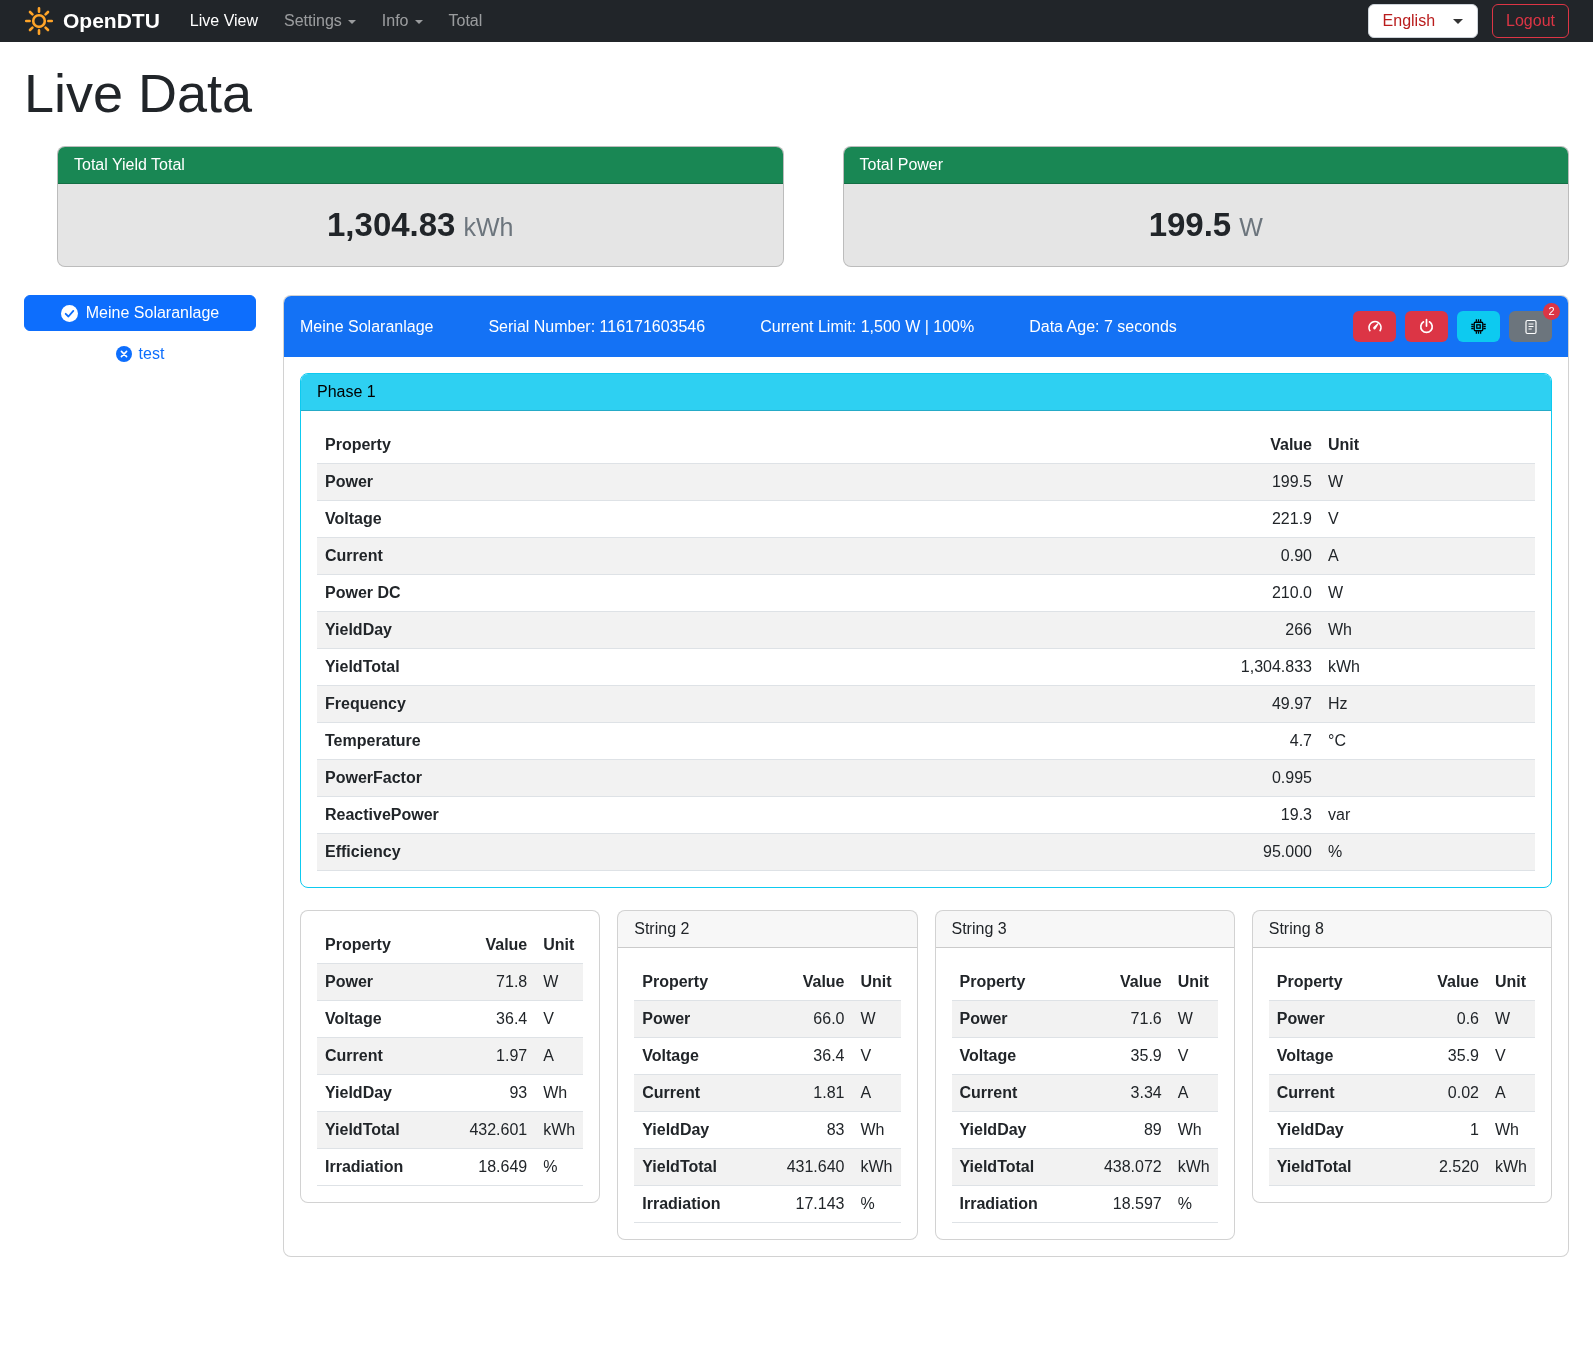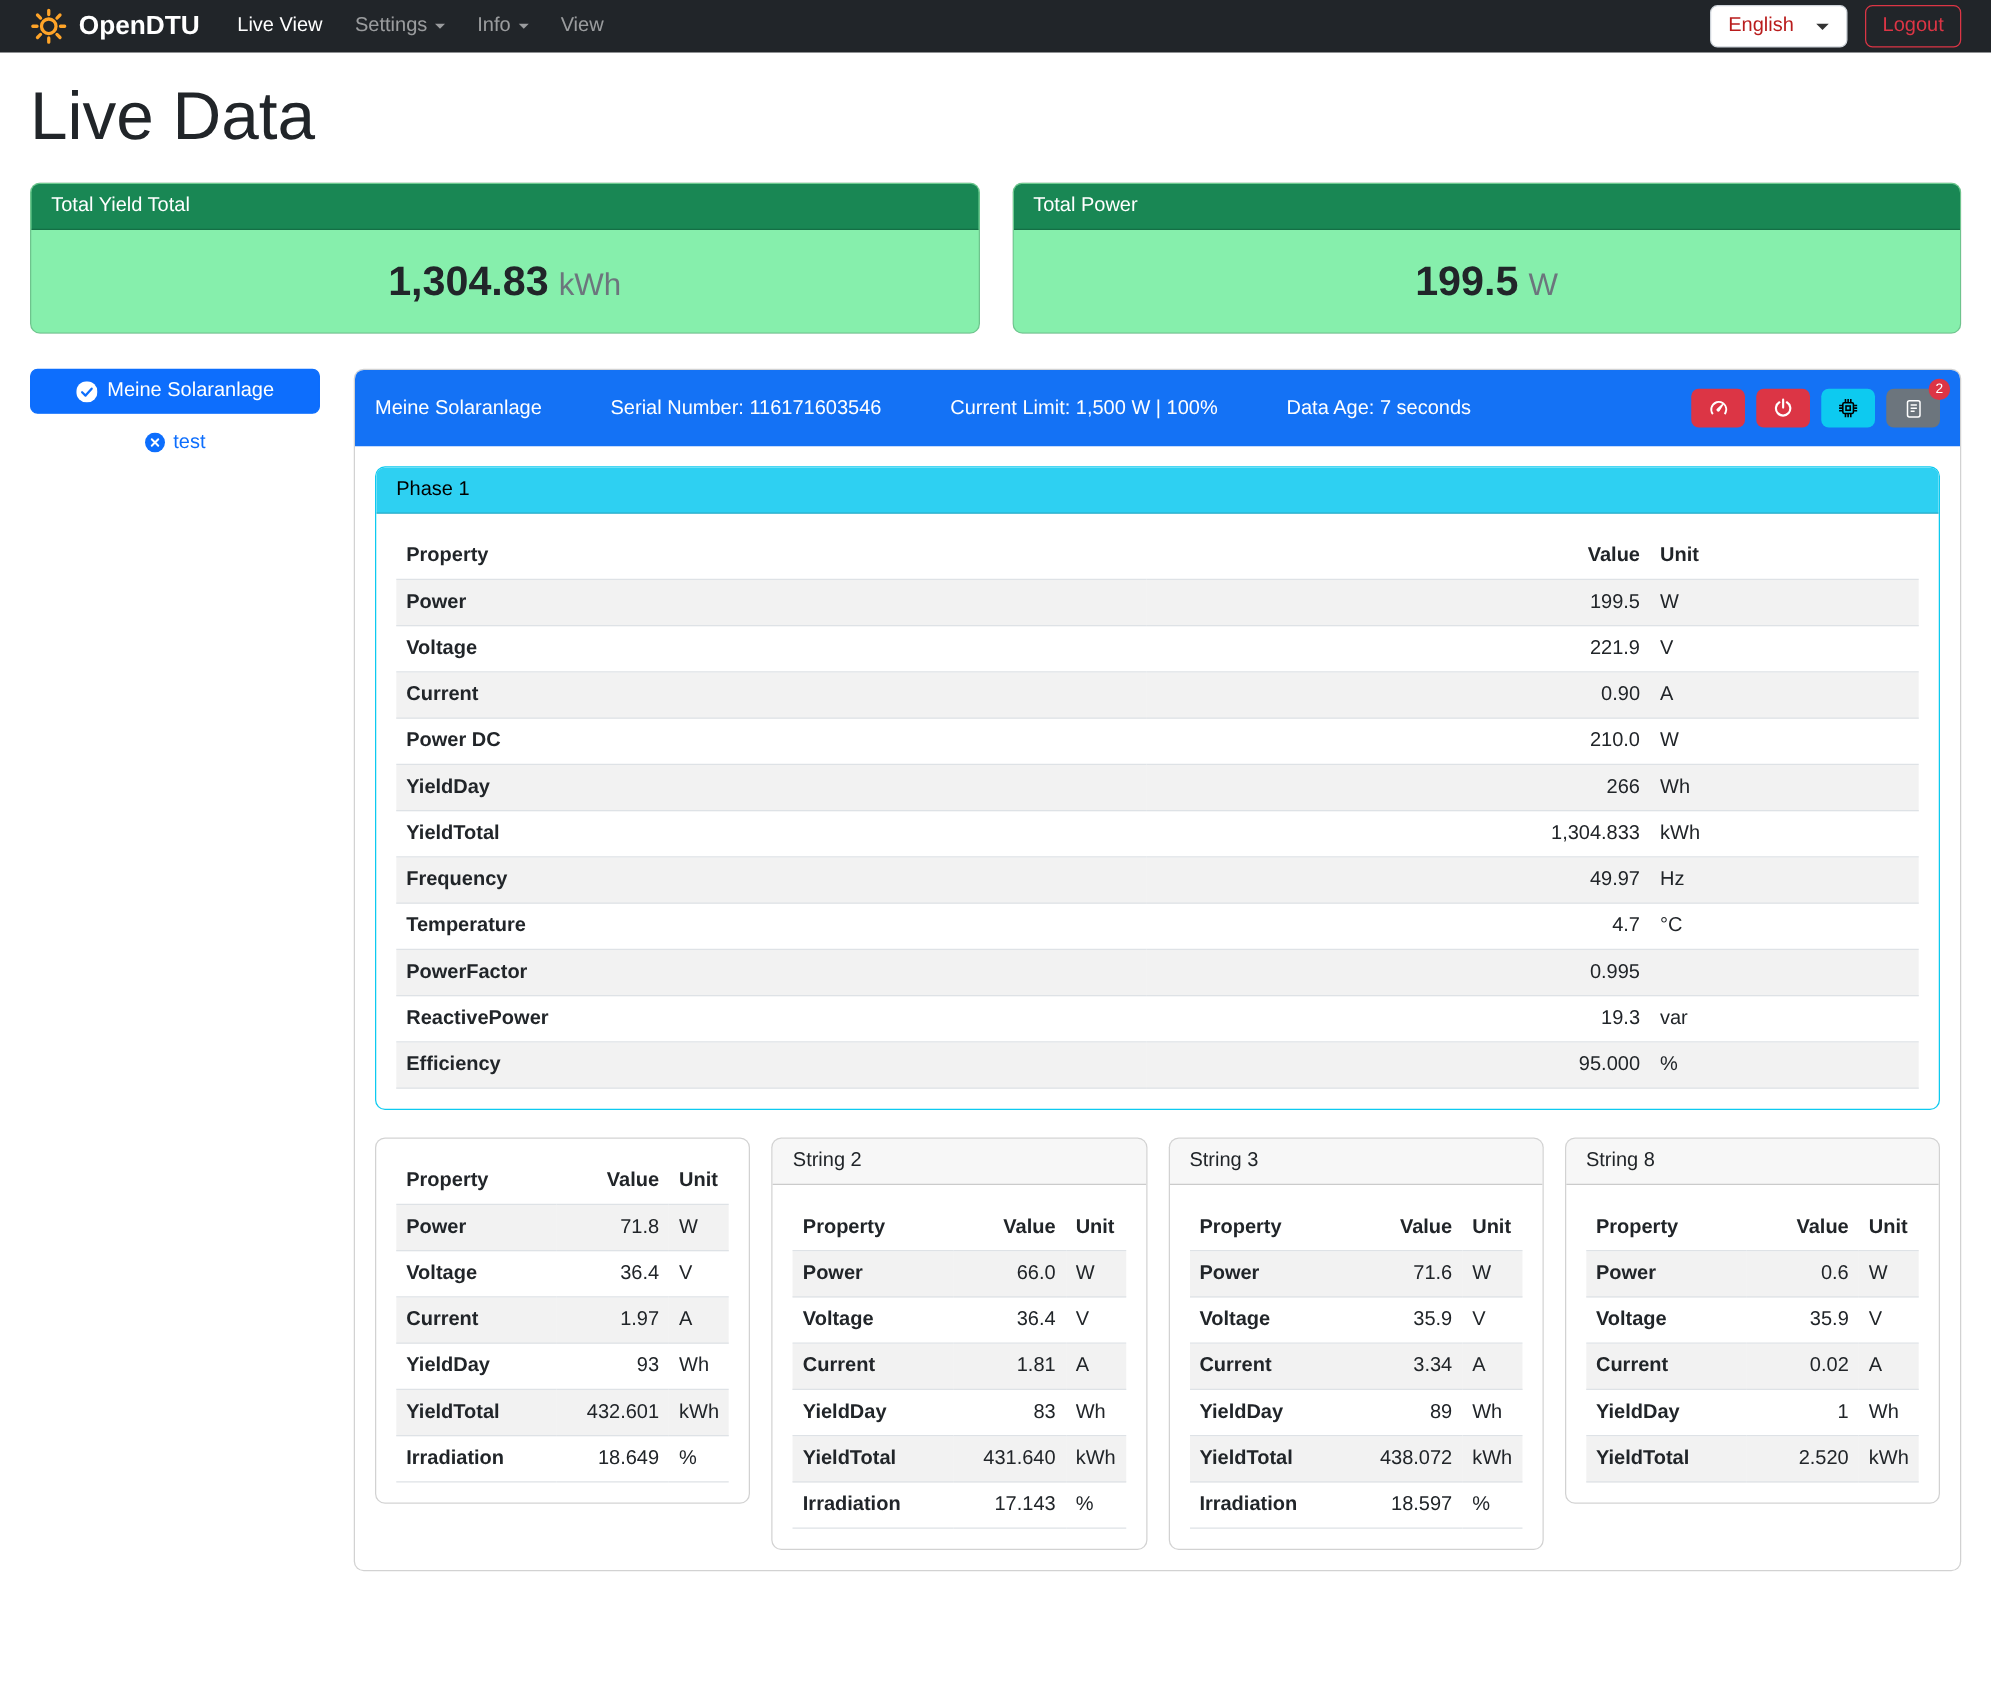--- a/index.html
+++ b/index.html
@@ -79,21 +79,22 @@
   
   .container { padding: 10px 24px 24px; }
   .page-title { font-size: 54px; font-weight: 400; margin: 10px 0 22px; }
 
   .cards-row { display: flex; gap: 26px; margin-bottom: 28px; }
   .summary-card {
     flex: 1;
     border: 1px solid rgba(0,0,0,.175);
     border-radius: 8px;
     overflow: hidden;
-    background: #86efac;
+    background: #e5e5e5;
+    margin-left: 33px;
   }
   .summary-card-header {
     background: #198754;
     color: #fff;
     padding: 9px 16px;
     border-bottom: 1px solid rgba(0,0,0,.175);
   }
   .summary-card-body { padding: 22px 16px; text-align: center; }
   .big-value { font-size: 33px; font-weight: 700; color: #212529; }
   .big-unit { font-size: 25px; color: #6c757d; margin-left: 8px; font-weight: 400; }
@@ -230,21 +231,21 @@
         <circle cx="8" cy="8" r="3.1"></circle>
         <path d="M8 1.2v1.8M8 13v1.8M1.2 8h1.8M13 8h1.8M3.2 3.2l1.3 1.3M11.5 11.5l1.3 1.3M12.8 3.2l-1.3 1.3M4.5 11.5l-1.3 1.3"></path>
       </svg>
     </span>
     <span>OpenDTU</span>
   </div>
   <div class="nav-links">
     <a class="nav-link active">Live View</a>
     <a class="nav-link"><span>Settings</span><span class="caret-down"></span></a>
     <a class="nav-link"><span>Info</span><span class="caret-down"></span></a>
-    <a class="nav-link">View</a>
+    <a class="nav-link">Total</a>
   </div>
   <div class="nav-right">
     <div class="lang-select">
       <span>English</span>
       <span class="lang-caret"></span>
     </div>
     <button class="logout-btn">Logout</button>
   </div>
 </nav>
 

